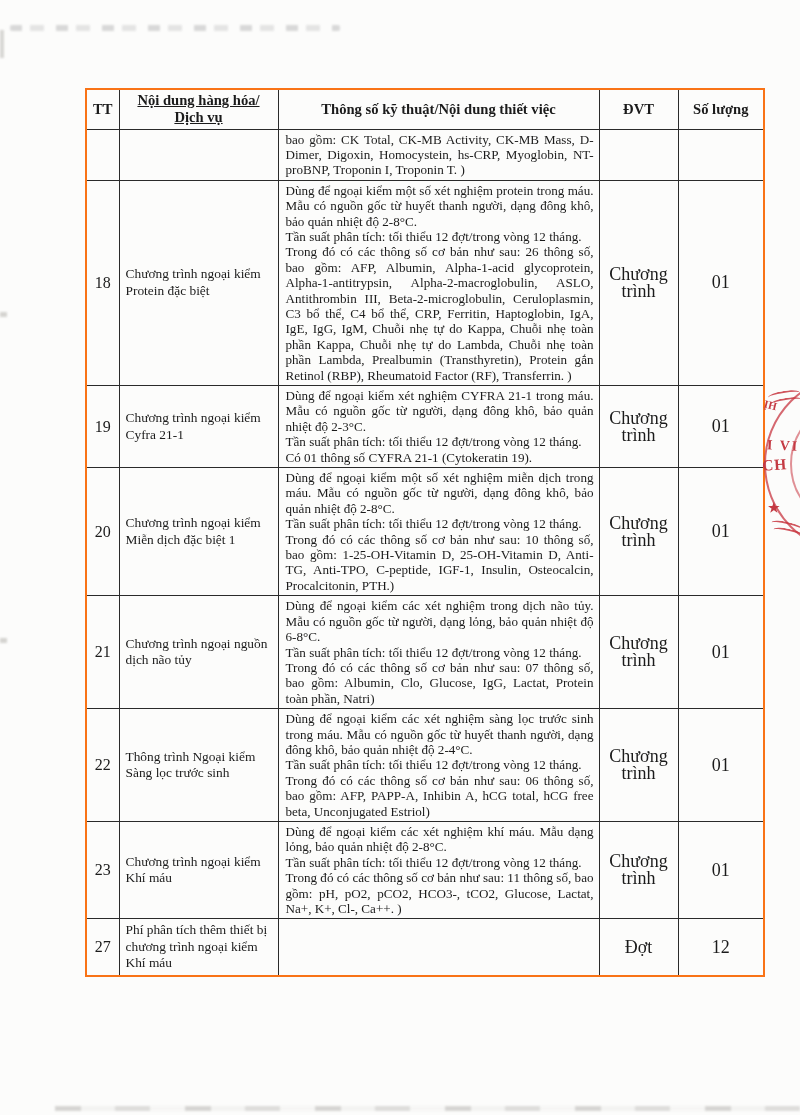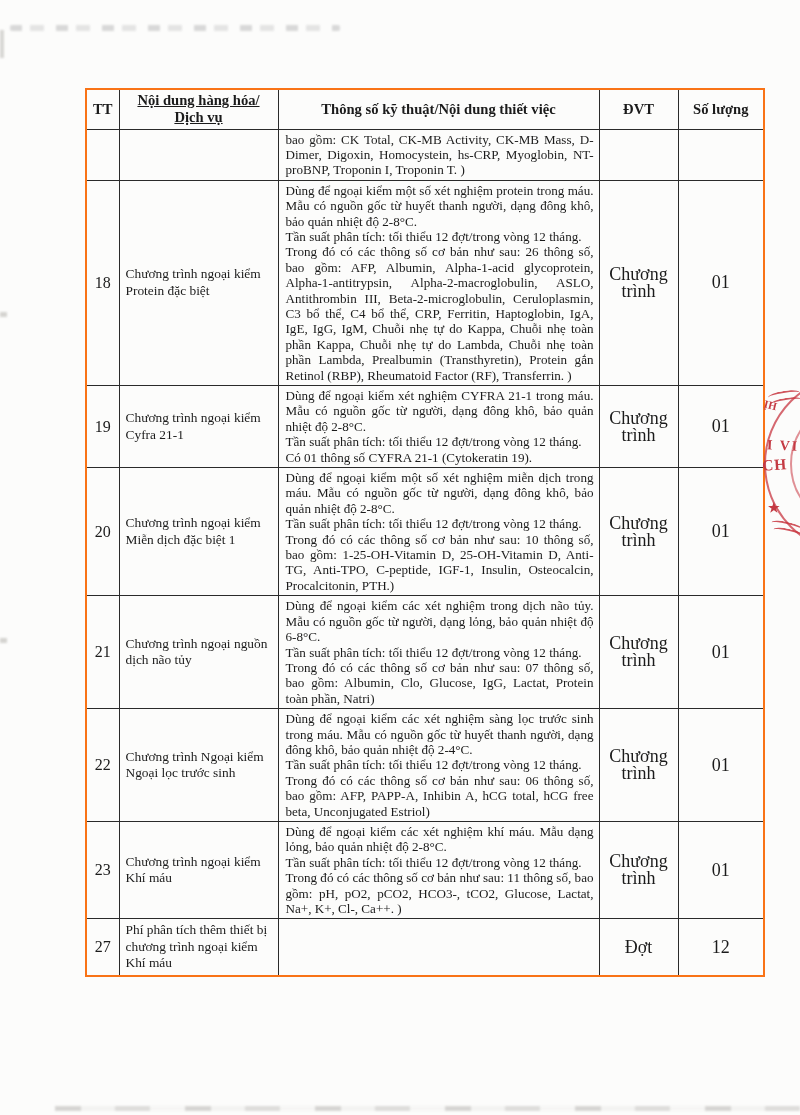--- a/index.html
+++ b/index.html
@@ -136,21 +136,21 @@
           <p>Tần suất phân tích: tối thiểu 12 đợt/trong vòng 12 tháng.</p>
           <p>Trong đó có các thông số cơ bản như sau: 26 thông số, bao gồm: AFP, Albumin, Alpha-1-acid glycoprotein, Alpha-1-antitrypsin, Alpha-2-macroglobulin, ASLO, Antithrombin III, Beta-2-microglobulin, Ceruloplasmin, C3 bổ thể, C4 bổ thể, CRP, Ferritin, Haptoglobin, IgA, IgE, IgG, IgM, Chuỗi nhẹ tự do Kappa, Chuỗi nhẹ toàn phần Kappa, Chuỗi nhẹ tự do Lambda, Chuỗi nhẹ toàn phần Lambda, Prealbumin (Transthyretin), Protein gắn Retinol (RBP), Rheumatoid Factor (RF), Transferrin. )</p>
         </td>
     <td class="col-dvt">Chương trình</td>
     <td class="col-qty">01</td>
   </tr>
       <tr>
     <td class="col-tt">19</td>
     <td class="col-item">Chương trình ngoại kiểm Cyfra 21-1</td>
     <td class="col-spec">
-          <p>Dùng để ngoại kiểm xét nghiệm CYFRA 21-1 trong máu. Mẫu có nguồn gốc từ người, dạng đông khô, bảo quản nhiệt độ 2-8°C.</p>
+          <p>Dùng để ngoại kiểm xét nghiệm CYFRA 21-1 trong máu. Mẫu có nguồn gốc từ người, dạng đông khô, bảo quản nhiệt độ 2-3°C.</p>
           <p>Tần suất phân tích: tối thiểu 12 đợt/trong vòng 12 tháng.</p>
           <p>Có 01 thông số CYFRA 21-1 (Cytokeratin 19).</p>
         </td>
     <td class="col-dvt">Chương trình</td>
     <td class="col-qty">01</td>
   </tr>
       <tr>
     <td class="col-tt">20</td>
     <td class="col-item">Chương trình ngoại kiểm Miễn dịch đặc biệt 1</td>
     <td class="col-spec">
@@ -167,21 +167,21 @@
     <td class="col-spec">
           <p>Dùng để ngoại kiểm các xét nghiệm trong dịch não tủy. Mẫu có nguồn gốc từ người, dạng lỏng, bảo quản nhiệt độ 6-8°C.</p>
           <p>Tần suất phân tích: tối thiểu 12 đợt/trong vòng 12 tháng.</p>
           <p>Trong đó có các thông số cơ bản như sau: 07 thông số, bao gồm: Albumin, Clo, Glucose, IgG, Lactat, Protein toàn phần, Natri)</p>
         </td>
     <td class="col-dvt">Chương trình</td>
     <td class="col-qty">01</td>
   </tr>
       <tr>
     <td class="col-tt">22</td>
-    <td class="col-item">Chương trình Ngoại kiểm Ngoại lọc trước sinh</td>
+    <td class="col-item">Thông trình Ngoại kiểm Sàng lọc trước sinh</td>
     <td class="col-spec">
           <p>Dùng để ngoại kiểm các xét nghiệm sàng lọc trước sinh trong máu. Mẫu có nguồn gốc từ huyết thanh người, dạng đông khô, bảo quản nhiệt độ 2-4°C.</p>
           <p>Tần suất phân tích: tối thiểu 12 đợt/trong vòng 12 tháng.</p>
           <p>Trong đó có các thông số cơ bản như sau: 06 thông số, bao gồm: AFP, PAPP-A, Inhibin A, hCG total, hCG free beta, Unconjugated Estriol)</p>
         </td>
     <td class="col-dvt">Chương trình</td>
     <td class="col-qty">01</td>
   </tr>
       <tr>
     <td class="col-tt">23</td>

